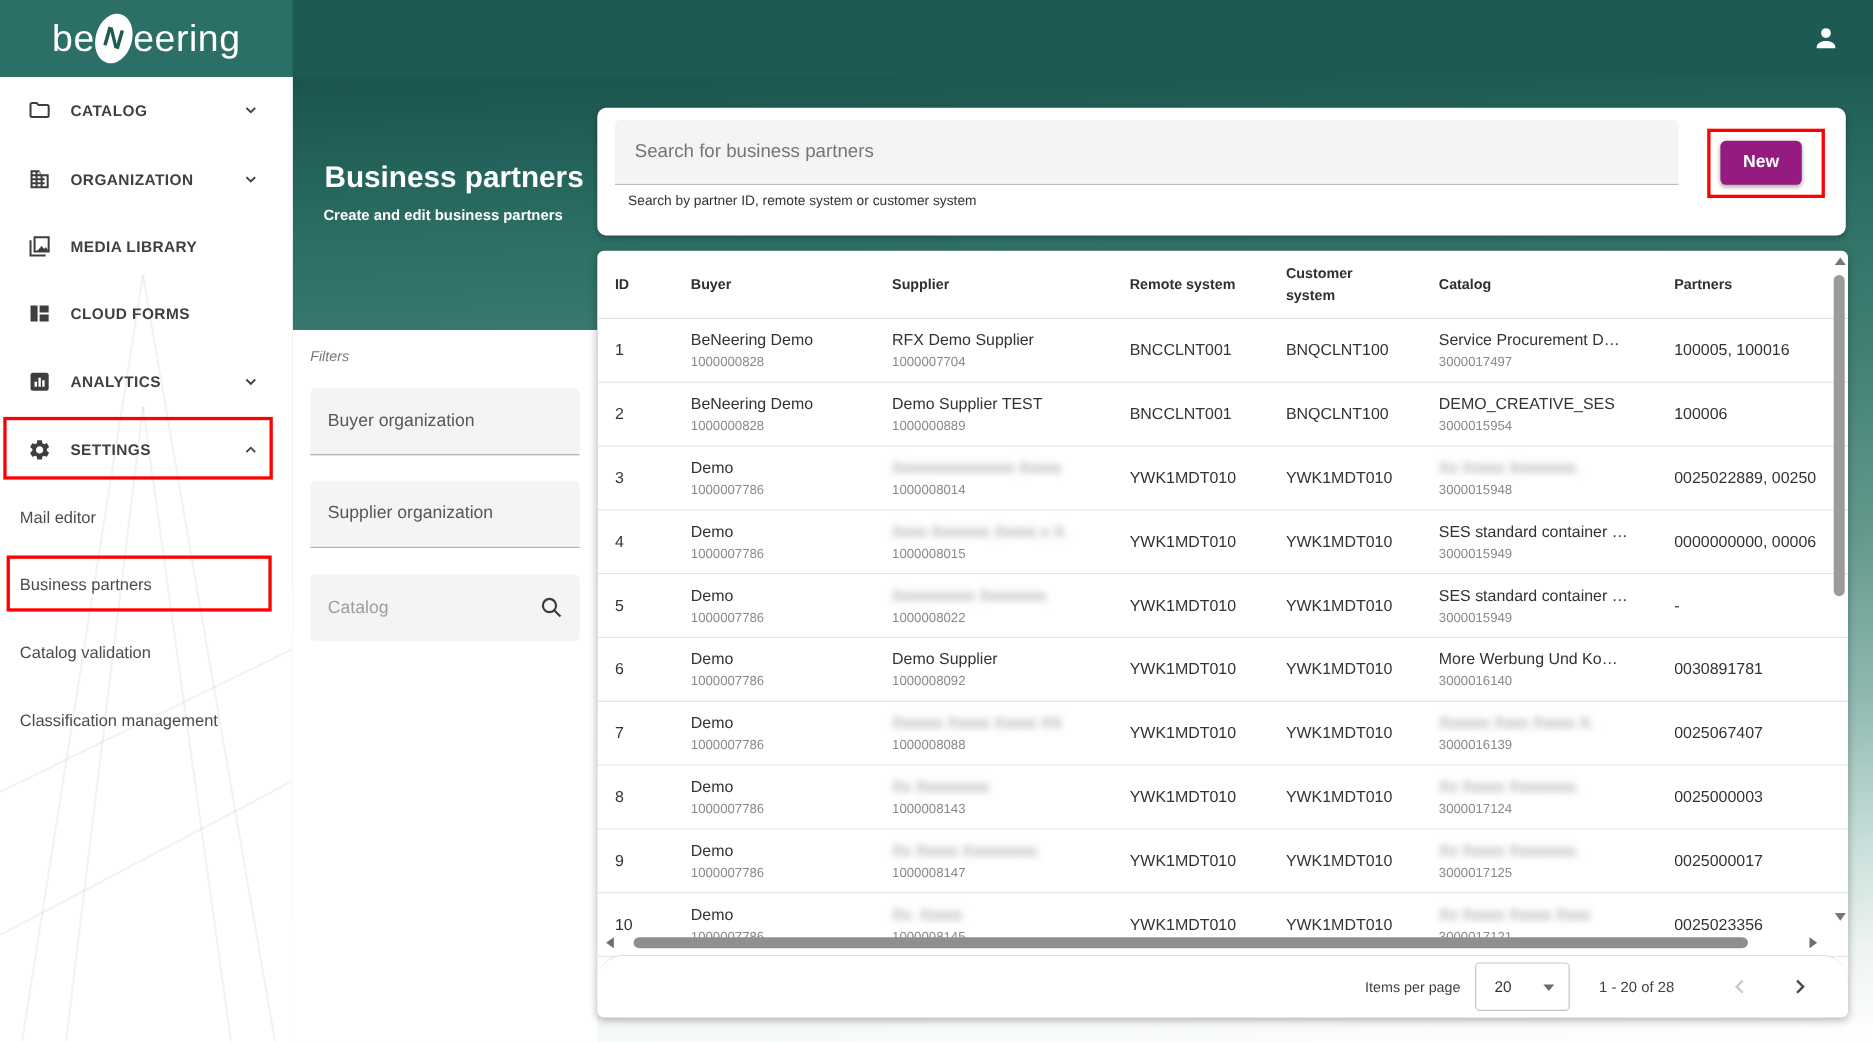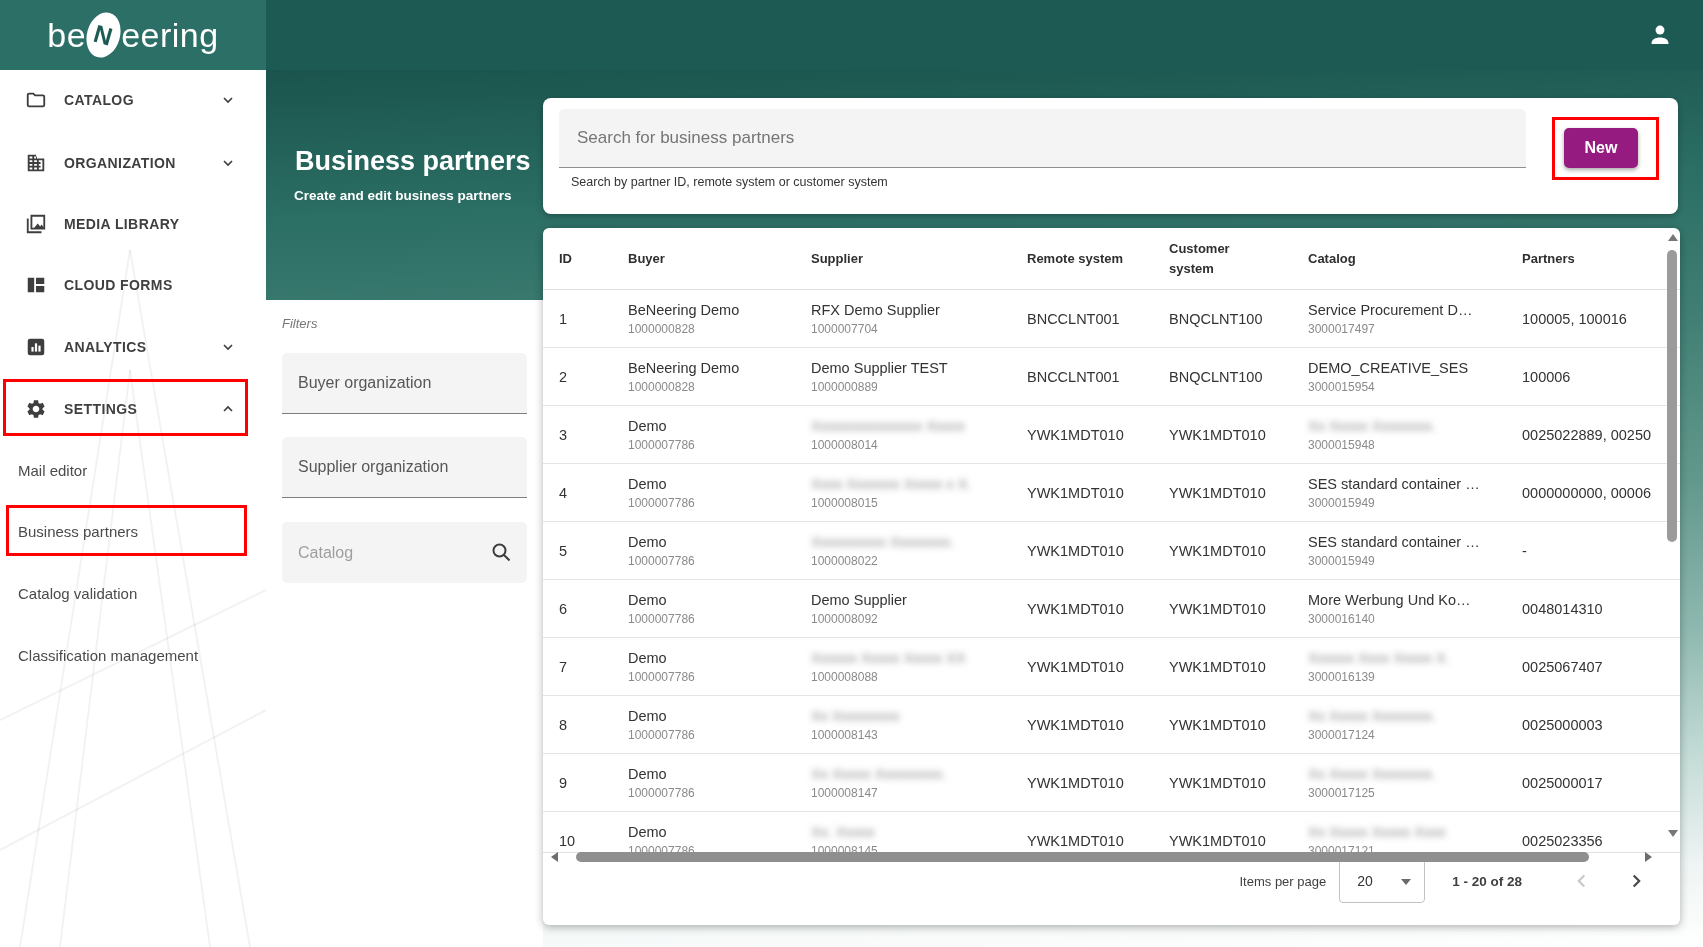--- a/index.html
+++ b/index.html
@@ -66,26 +66,26 @@
   .varrow { position:absolute; left:2px; width:0; height:0; border-left:5px solid transparent; border-right:5px solid transparent; }
   .varrow.up { top:4px; border-bottom:7px solid #777; }
   .varrow.down { top:600px; border-top:7px solid #777; }
   .hscroll { position:absolute; left:0; top:622px; width:1123px; height:14px; z-index:3; }
   .hthumb { position:absolute; left:33px; top:2px; width:1013px; height:10px; background:#8f8f8f; border-radius:5px; }
   .harrow { position:absolute; top:2px; width:0; height:0; border-top:5px solid transparent; border-bottom:5px solid transparent; }
   .harrow.left { left:8px; border-right:7px solid #6d6d6d; }
   .harrow.right { left:1102px; border-left:7px solid #6d6d6d; }
 
   
-  .table-footer { position:absolute; left:0; bottom:16px; width:1137px; height:57px; border-top:1px solid #e0e0e0; background:#fff; display:flex; align-items:center; justify-content:flex-end; padding-right:30px; }
+  .table-footer { position:absolute; left:0; bottom:0; width:1137px; height:57px; border-top:1px solid #e0e0e0; background:#fff; display:flex; align-items:center; justify-content:flex-end; padding-right:30px;border-radius:24px; }
   .ipp-label { font-size:13px; color:#3f3f3f; }
   .ipp-select { width:86px; height:44px; border:1px solid #c2c2c2; border-radius:4px; margin-left:13px; margin-right:27px; display:flex; align-items:center; cursor:pointer; position:relative; }
   .ipp-value { margin-left:17px; font-size:14px; color:#333; }
   .ipp-caret { position:absolute; right:13px; top:19px; width:0; height:0; border-left:5px solid transparent; border-right:5px solid transparent; border-top:6px solid #6b6b6b; }
-  .range-label { font-size:13.5px; color:#3f3f3f; margin-right:46px;font-weight:bold; }
+  .range-label { font-size:13.5px; color:#3f3f3f; margin-right:46px; }
   .pg-btn { width:28px; height:28px; display:flex; align-items:center; justify-content:center; cursor:pointer; }
   .pg-btn.prev { margin-right:26px; }
 </style>
 </head>
 <body>
 
 <div class="topbar">
   <div class="logo-block">
     <div class="logo">
       <span>be</span>
@@ -326,21 +326,21 @@
           <div>
             <div class="cell-main">Demo Supplier</div>
             <div class="cell-sub">1000008092</div>
           </div>
           <div class="cell-plain">YWK1MDT010</div>
           <div class="cell-plain">YWK1MDT010</div>
           <div>
             <div class="cell-main">More Werbung Und Ko…</div>
             <div class="cell-sub">3000016140</div>
           </div>
-          <div class="cell-partners">0048014310</div>
+          <div class="cell-partners">0030891781</div>
         </div>
         <div class="tgrid trow">
           <div class="cell-plain">7</div>
           <div>
             <div class="cell-main">Demo</div>
             <div class="cell-sub">1000007786</div>
           </div>
           <div>
             <div class="cell-main redacted">Xxxxxx Xxxxx Xxxxx XX</div>
             <div class="cell-sub">1000008088</div>

